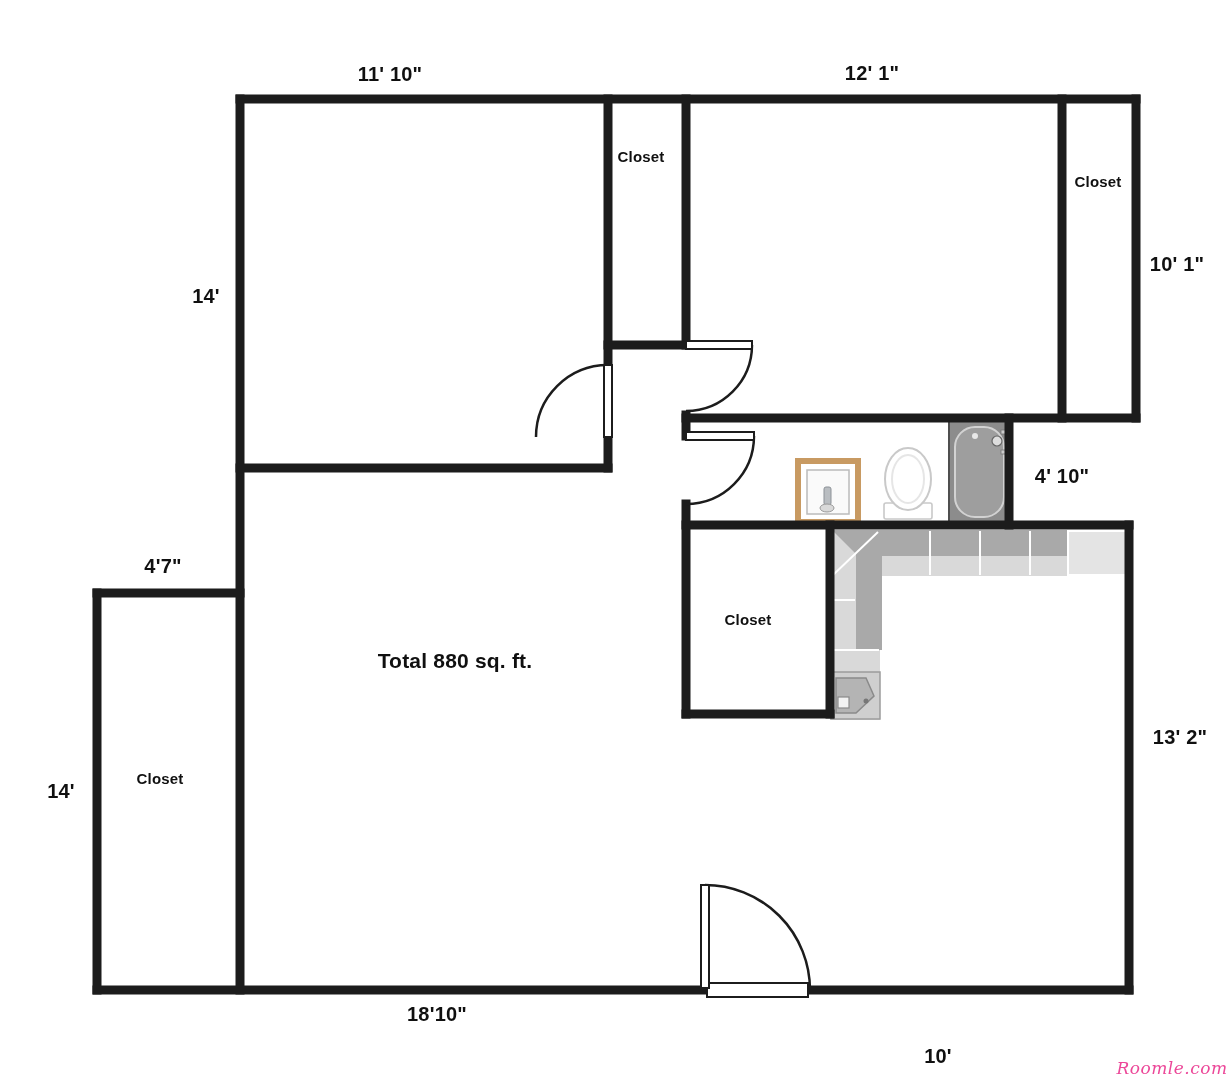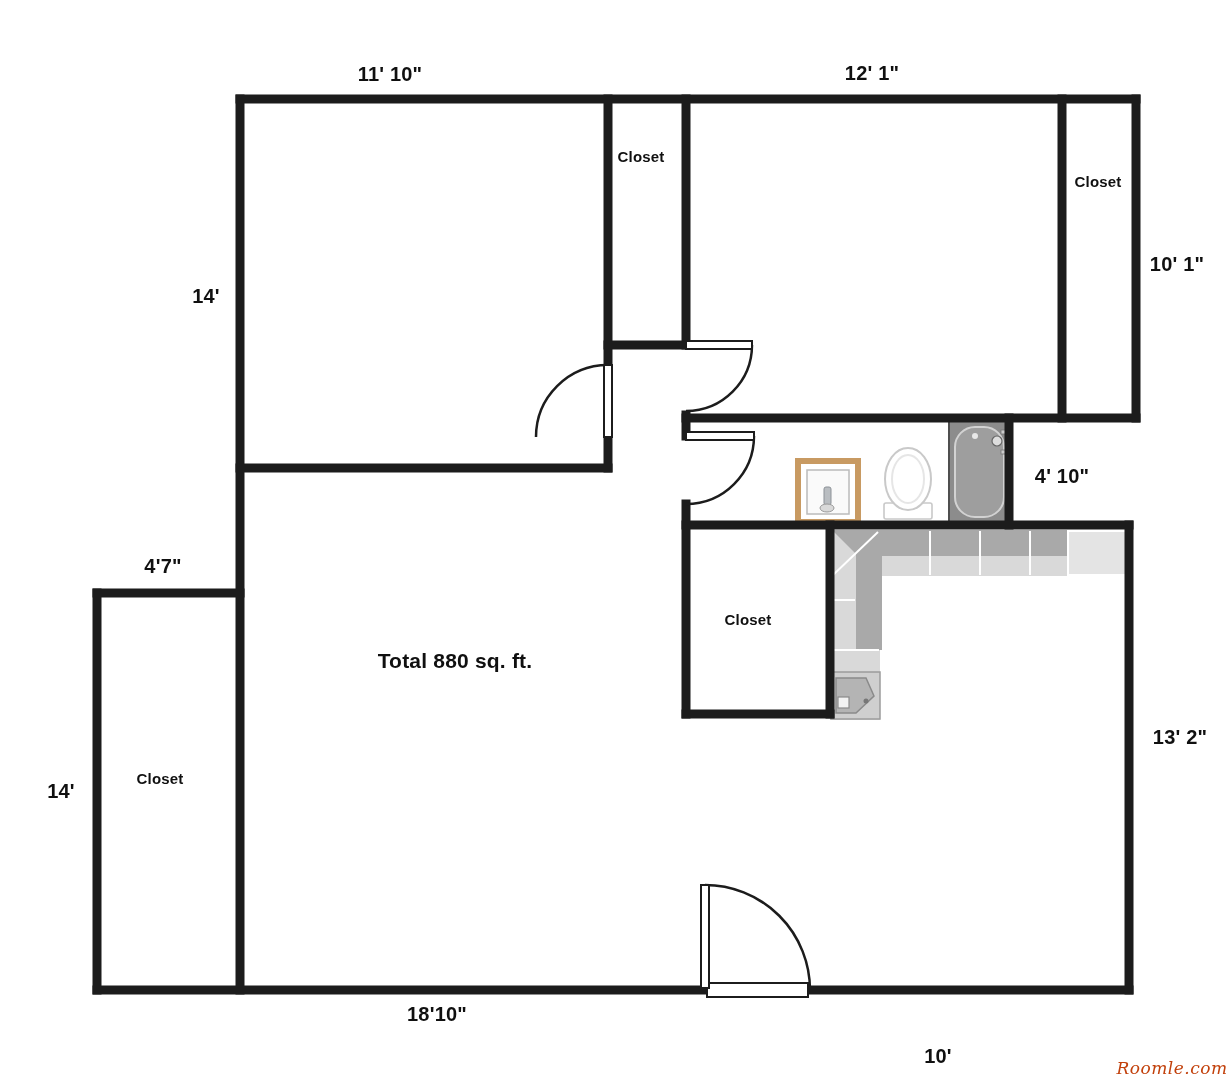--- a/index.html
+++ b/index.html
@@ -5,21 +5,21 @@
   * { margin:0; padding:0; box-sizing:border-box; }
   html,body { background:#ffffff; }
   body { font-family:"Liberation Sans","DejaVu Sans",sans-serif; }
   .stage { position:relative; width:1229px; height:1080px; background:#fff; overflow:hidden; }
   .stage svg { position:absolute; left:0; top:0; }
   .lbl { position:absolute; transform:translate(-50%,-50%); font-weight:700; color:#101010; white-space:nowrap; letter-spacing:0.2px; }
   .dim  { font-size:20px; }
   .room { font-size:15px; }
   .total{ font-size:21px; }
   .watermark { font-family:"DejaVu Serif",serif; font-style:italic; font-weight:400;
-               font-size:17px; color:#c2410c; letter-spacing:0.5px; }
+               font-size:17px; color:#ec4899; letter-spacing:0.5px; }
 </style>
 </head>
 <body>
 
 <div class="stage">
 
   <svg width="1229" height="1080" viewBox="0 0 1229 1080">
 
     <g>
       <rect x="830" y="530" width="298" height="46" fill="#d9d9d9"></rect>

